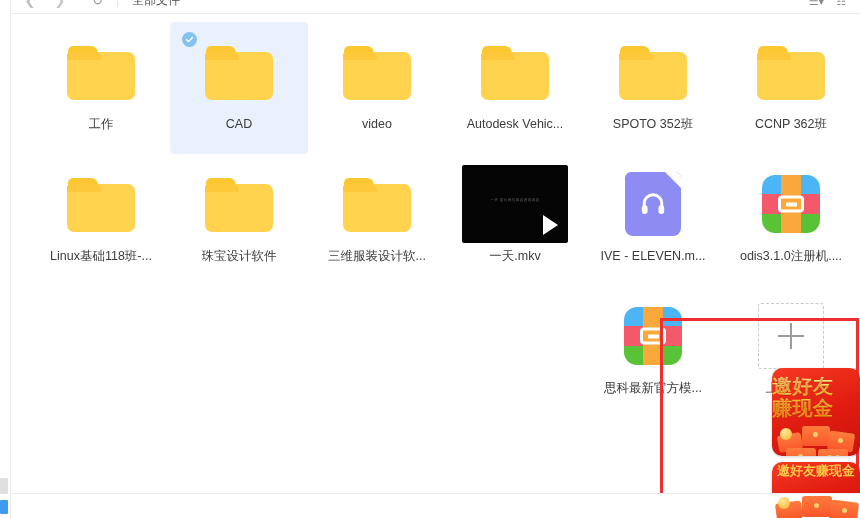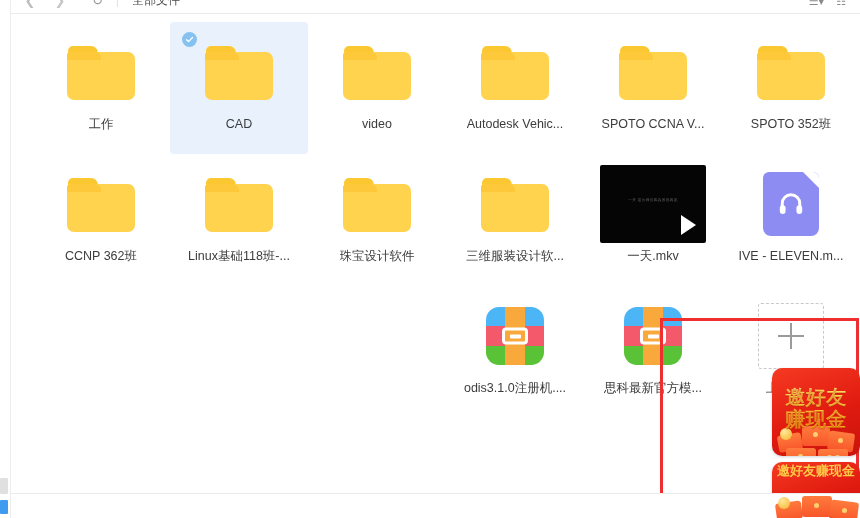--- a/index.html
+++ b/index.html
@@ -208,22 +208,22 @@
   .promo {
     width: 88px; height: 88px;
     border-radius: 10px;
     background: linear-gradient(160deg,#f63a22 0%,#e01b10 55%,#c9140c 100%);
     position: relative; overflow: hidden;
     margin-bottom: 6px;
     box-shadow: 0 1px 3px rgba(0,0,0,.18);
   }
   .promo .pt {
     position: relative; z-index: 3;
-    text-align: center;
-    padding-top: 18px;
+    text-align: left;
+    padding-top: 7px;
     font-family: "DejaVu Sans", sans-serif;
     font-weight: bold;
     font-size: 20px;
     line-height: 22px;
     letter-spacing: .5px;
     color: #ffe07a;
     background: linear-gradient(180deg,#fff3b0 0%,#ffd34a 45%,#f7a417 100%);
     -webkit-background-clip: text;
     background-clip: text;
     -webkit-text-fill-color: transparent;
@@ -319,29 +319,20 @@
           <div class="label">video</div>
         </div>
         <div class="cell">
           <div class="icon-wrap">
             <div class="folder">
               <div class="tab"></div>
               <div class="body"></div>
             </div>
           </div>
           <div class="label">Autodesk Vehic...</div>
-        </div>
-        <div class="cell">
-          <div class="icon-wrap">
-            <div class="folder">
-              <div class="tab"></div>
-              <div class="body"></div>
-            </div>
-          </div>
-          <div class="label">SPOTO CCNA V...</div>
         </div>
         <div class="cell">
           <div class="icon-wrap">
             <div class="folder">
               <div class="tab"></div>
               <div class="body"></div>
             </div>
           </div>
           <div class="label">SPOTO 352班</div>
         </div>

